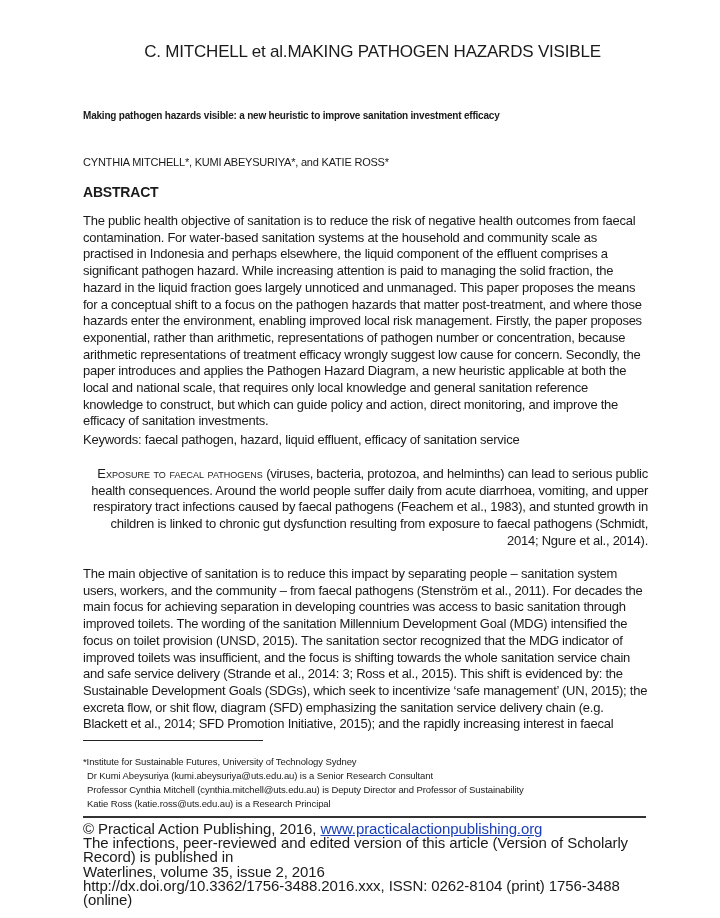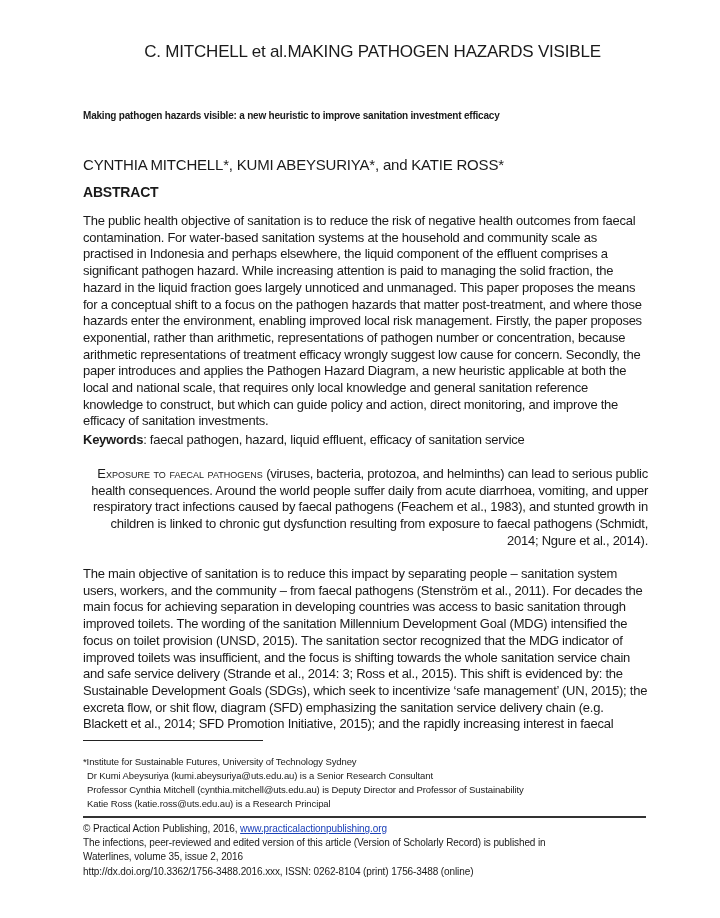--- a/index.html
+++ b/index.html
@@ -12,50 +12,50 @@
     position: absolute; top: 42px; left: 83px; right: 106px;
     display: flex; justify-content: center;
     font-size: 17px; letter-spacing: -0.2px; margin-left: 48px;
   }
   .title {
     position: absolute; top: 104px; left: 83px; width: 560px;
     font-size: 10px; font-weight: bold; line-height: 23px; letter-spacing: -0.2px;
   }
   .authors {
     position: absolute; top: 156px; left: 83px;
-    font-size: 15px; letter-spacing: -0.2px;
+    font-size: 11px; letter-spacing: -0.2px;
   }
   .abstract-heading {
     position: absolute; top: 184px; left: 83px;
     font-size: 14px; font-weight: bold; letter-spacing: -0.2px;
   }
   .para {
     position: absolute; left: 83px; width: 565px;
     font-size: 13px; line-height: 16.7px; letter-spacing: -0.25px;
   }
   .abstract-text { top: 213px; }
   .keywords { top: 432px; }
-  .keywords .kw-label { font-weight: bold; margin-top: 40px; }
+  .keywords .kw-label { font-weight: normal; margin-top: 40px; }
   .intro-1 { top: 466px; text-align: right; }
   .intro-1 .smallcaps { font-variant: small-caps; letter-spacing: 0; }
   .intro-2 { top: 566px; }
   .footnote-rule {
     position: absolute; top: 740px; left: 83px; width: 180px; height: 1px; background: #222;
   }
   .footnotes {
     position: absolute; top: 755px; left: 83px; width: 570px;
     font-size: 9.5px; line-height: 14px; letter-spacing: -0.1px;
   }
   .footnotes .indent { padding-left: 4px; }
   .footer-rule {
     position: absolute; top: 816px; left: 83px; width: 563px; height: 1.5px; background: #333;
   }
   .footer {
     position: absolute; top: 822px; left: 83px; width: 570px;
-    font-size: 10px; line-height: 14.2px; letter-spacing: -0.1px;
+    font-size: 15px; line-height: 14.2px; letter-spacing: -0.1px;
   }
   .footer a { color: #1a3fb8; text-decoration: underline; }
 </style>
 </head>
 <body>
 
 <div class="page">
 
   <div class="running-head">
     <span>C. MITCHELL et al.</span>

